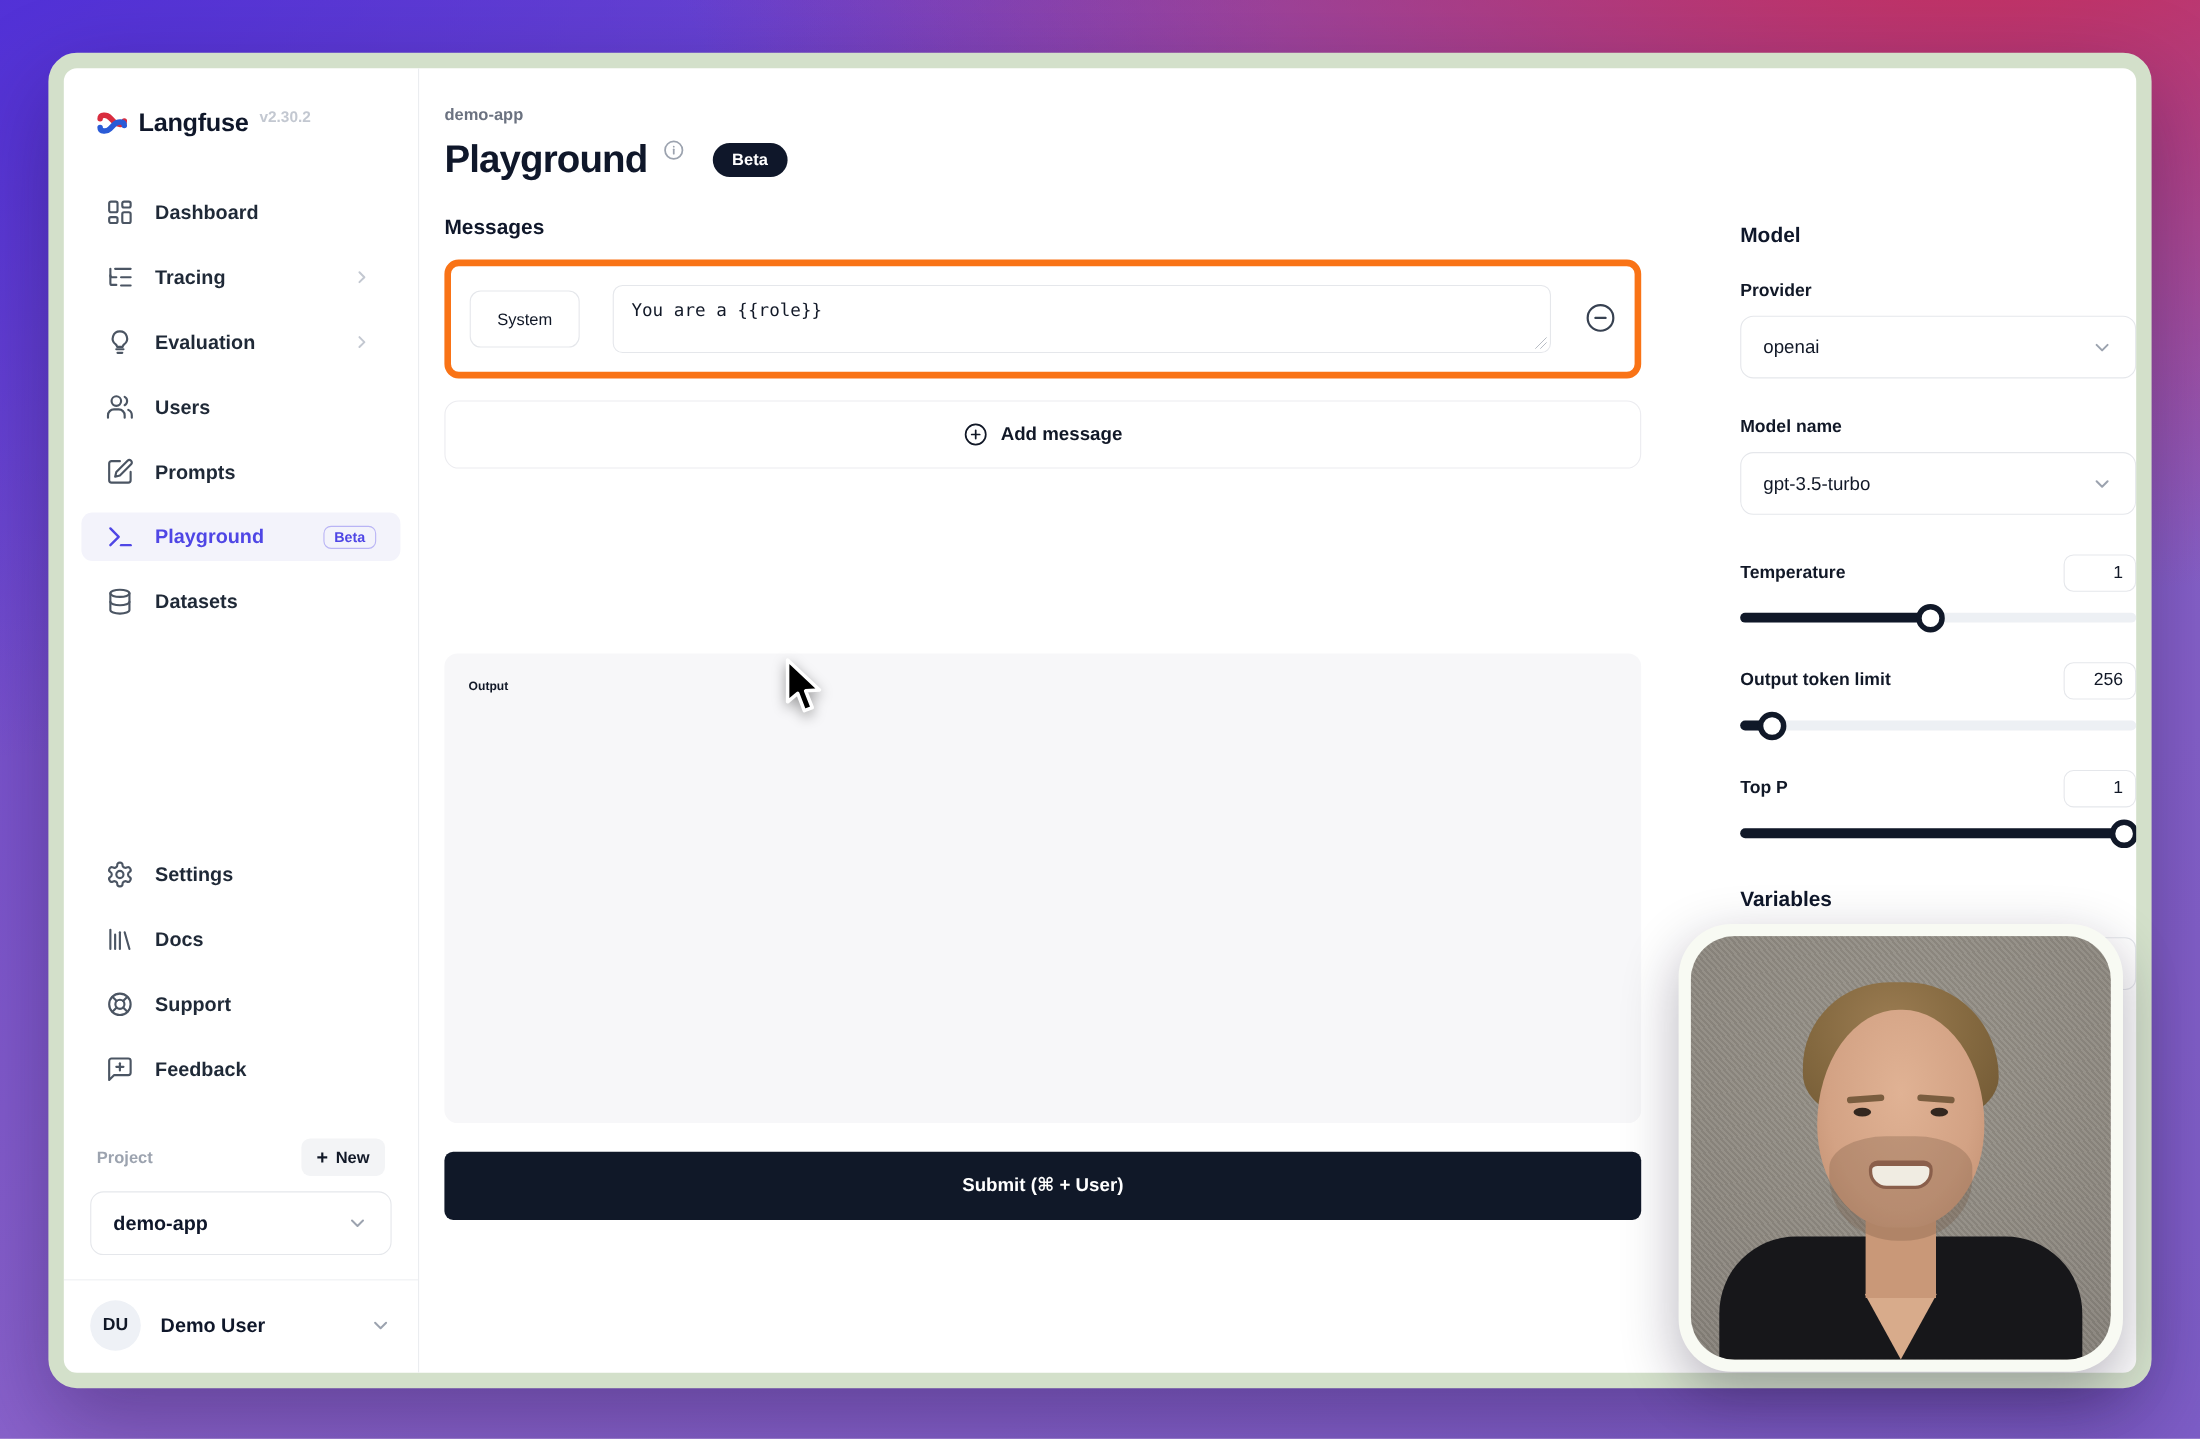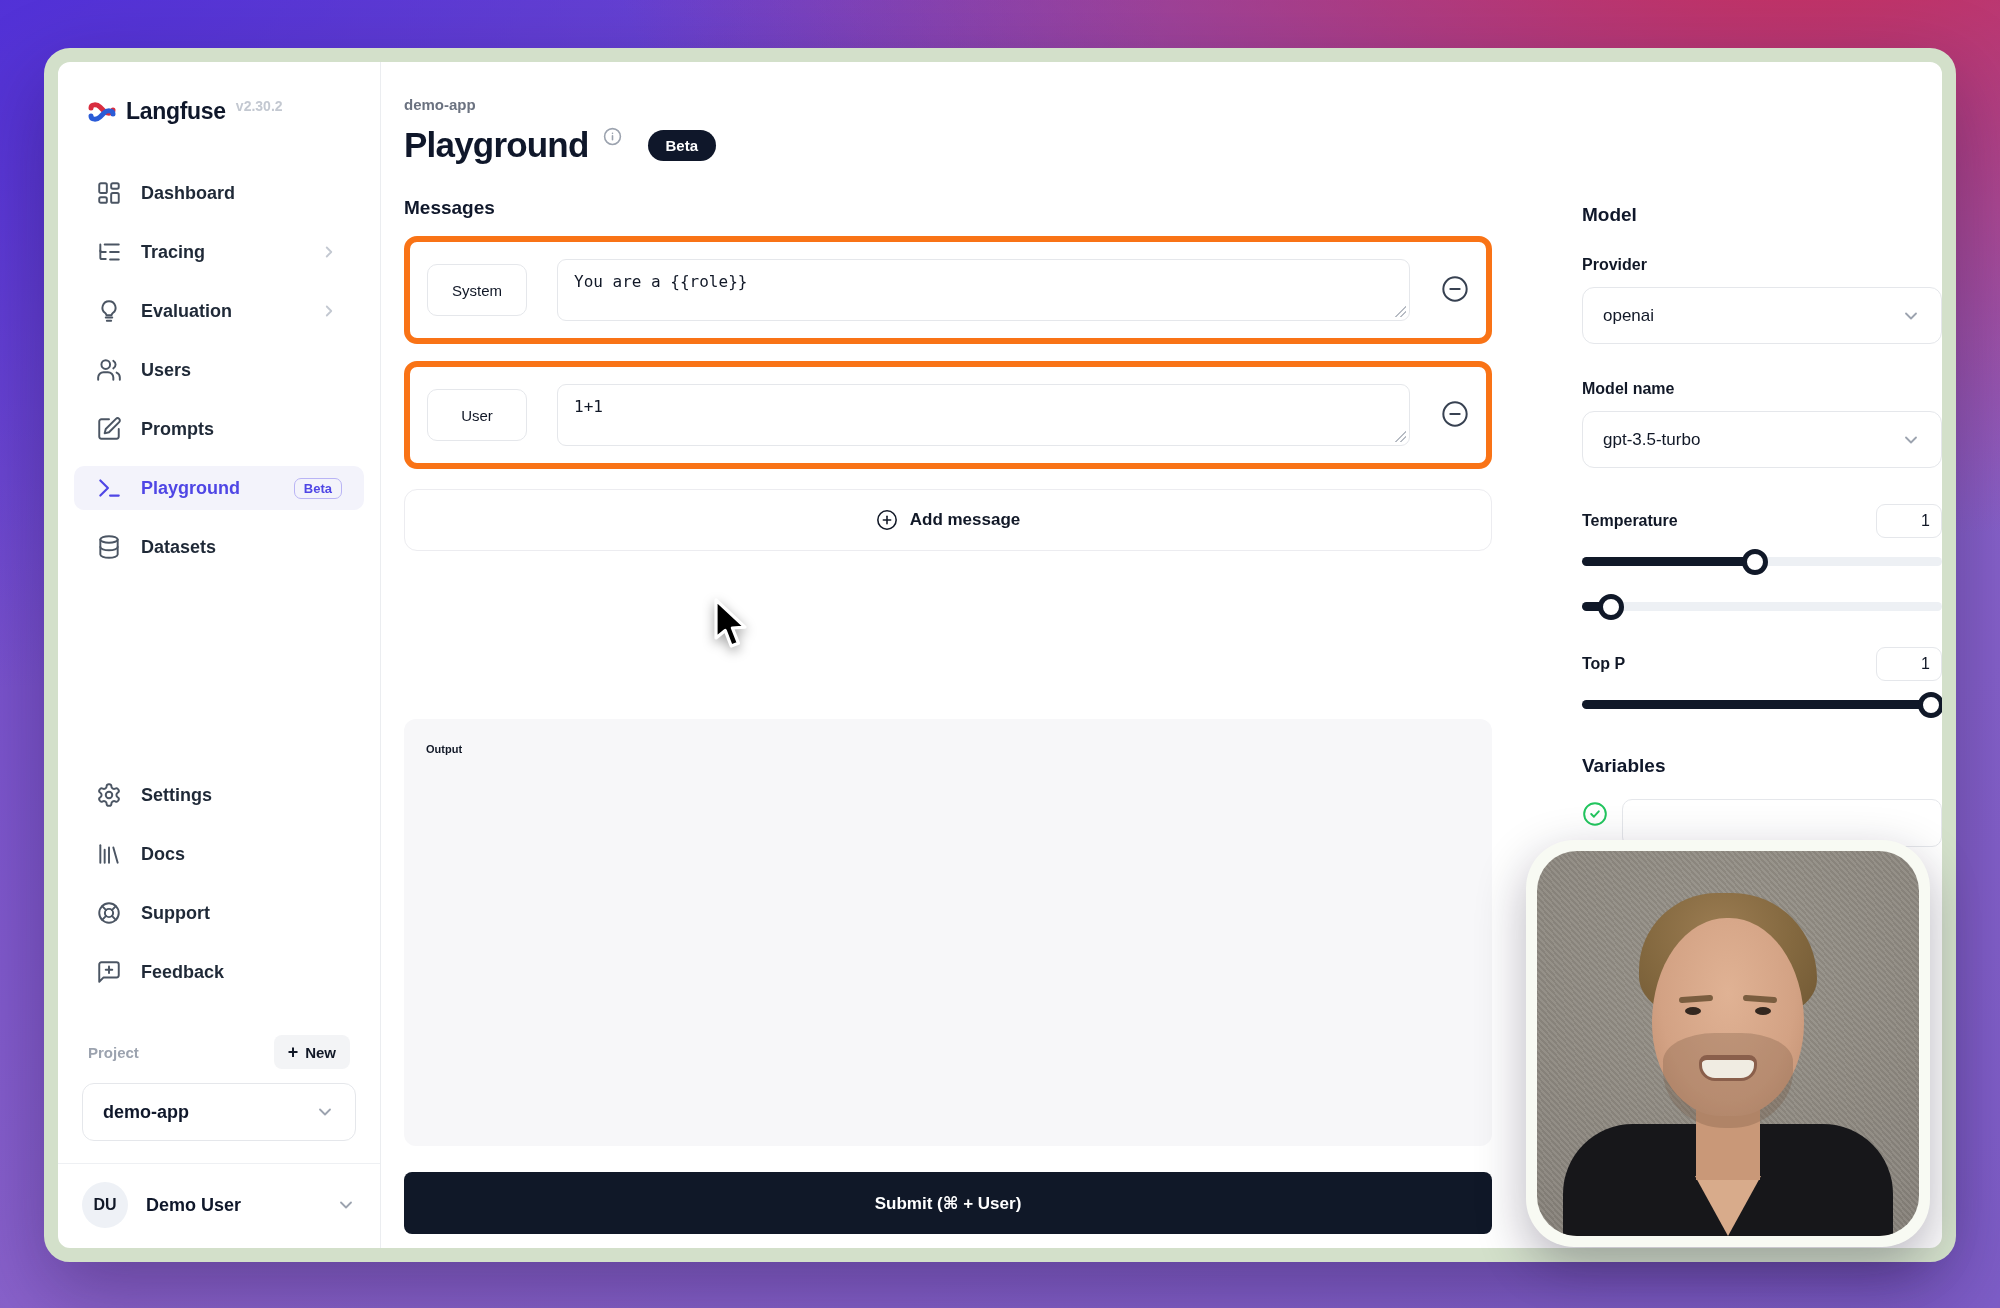--- a/index.html
+++ b/index.html
@@ -288,30 +288,20 @@
       <div class="msg-card">
         <button class="role-btn">System</button>
         <div class="msg-input">You are a {{role}}</div>
         <button class="minus-btn">
           <svg viewBox="0 0 24 24" fill="none" stroke-width="1.7" stroke-linecap="round">
               <circle cx="12" cy="12" r="10"></circle>
               <path d="M8 12h8"></path>
             </svg>
         </button>
       </div>
-      <div class="msg-card">
-        <button class="role-btn">User</button>
-        <div class="msg-input">1+1</div>
-        <button class="minus-btn">
-          <svg viewBox="0 0 24 24" fill="none" stroke-width="1.7" stroke-linecap="round">
-              <circle cx="12" cy="12" r="10"></circle>
-              <path d="M8 12h8"></path>
-            </svg>
-        </button>
-      </div>
     </div>
 
     <button class="add-card">
       <svg viewBox="0 0 24 24" fill="none" stroke-width="1.7" stroke-linecap="round">
           <circle cx="12" cy="12" r="10"></circle>
           <path d="M12 8v8"></path>
           <path d="M8 12h8"></path>
         </svg>
       <span>Add message</span>
     </button>
@@ -351,20 +341,24 @@
         <span class="field-label">Temperature</span>
         <span class="value-box">1</span>
       </div>
       <div class="slider-track">
         <div class="slider-fill" style="width: 48%;"></div>
         <div class="slider-thumb" style="left: 48%;"></div>
       </div>
     </div>
 
     <div class="slider-group">
+      <div class="slider-head">
+        <span class="field-label">Output token limit</span>
+        <span class="value-box">256</span>
+      </div>
       <div class="slider-track">
         <div class="slider-fill" style="width: 8%;"></div>
         <div class="slider-thumb" style="left: 8%;"></div>
       </div>
     </div>
 
     <div class="slider-group">
       <div class="slider-head">
         <span class="field-label">Top P</span>
         <span class="value-box">1</span>

